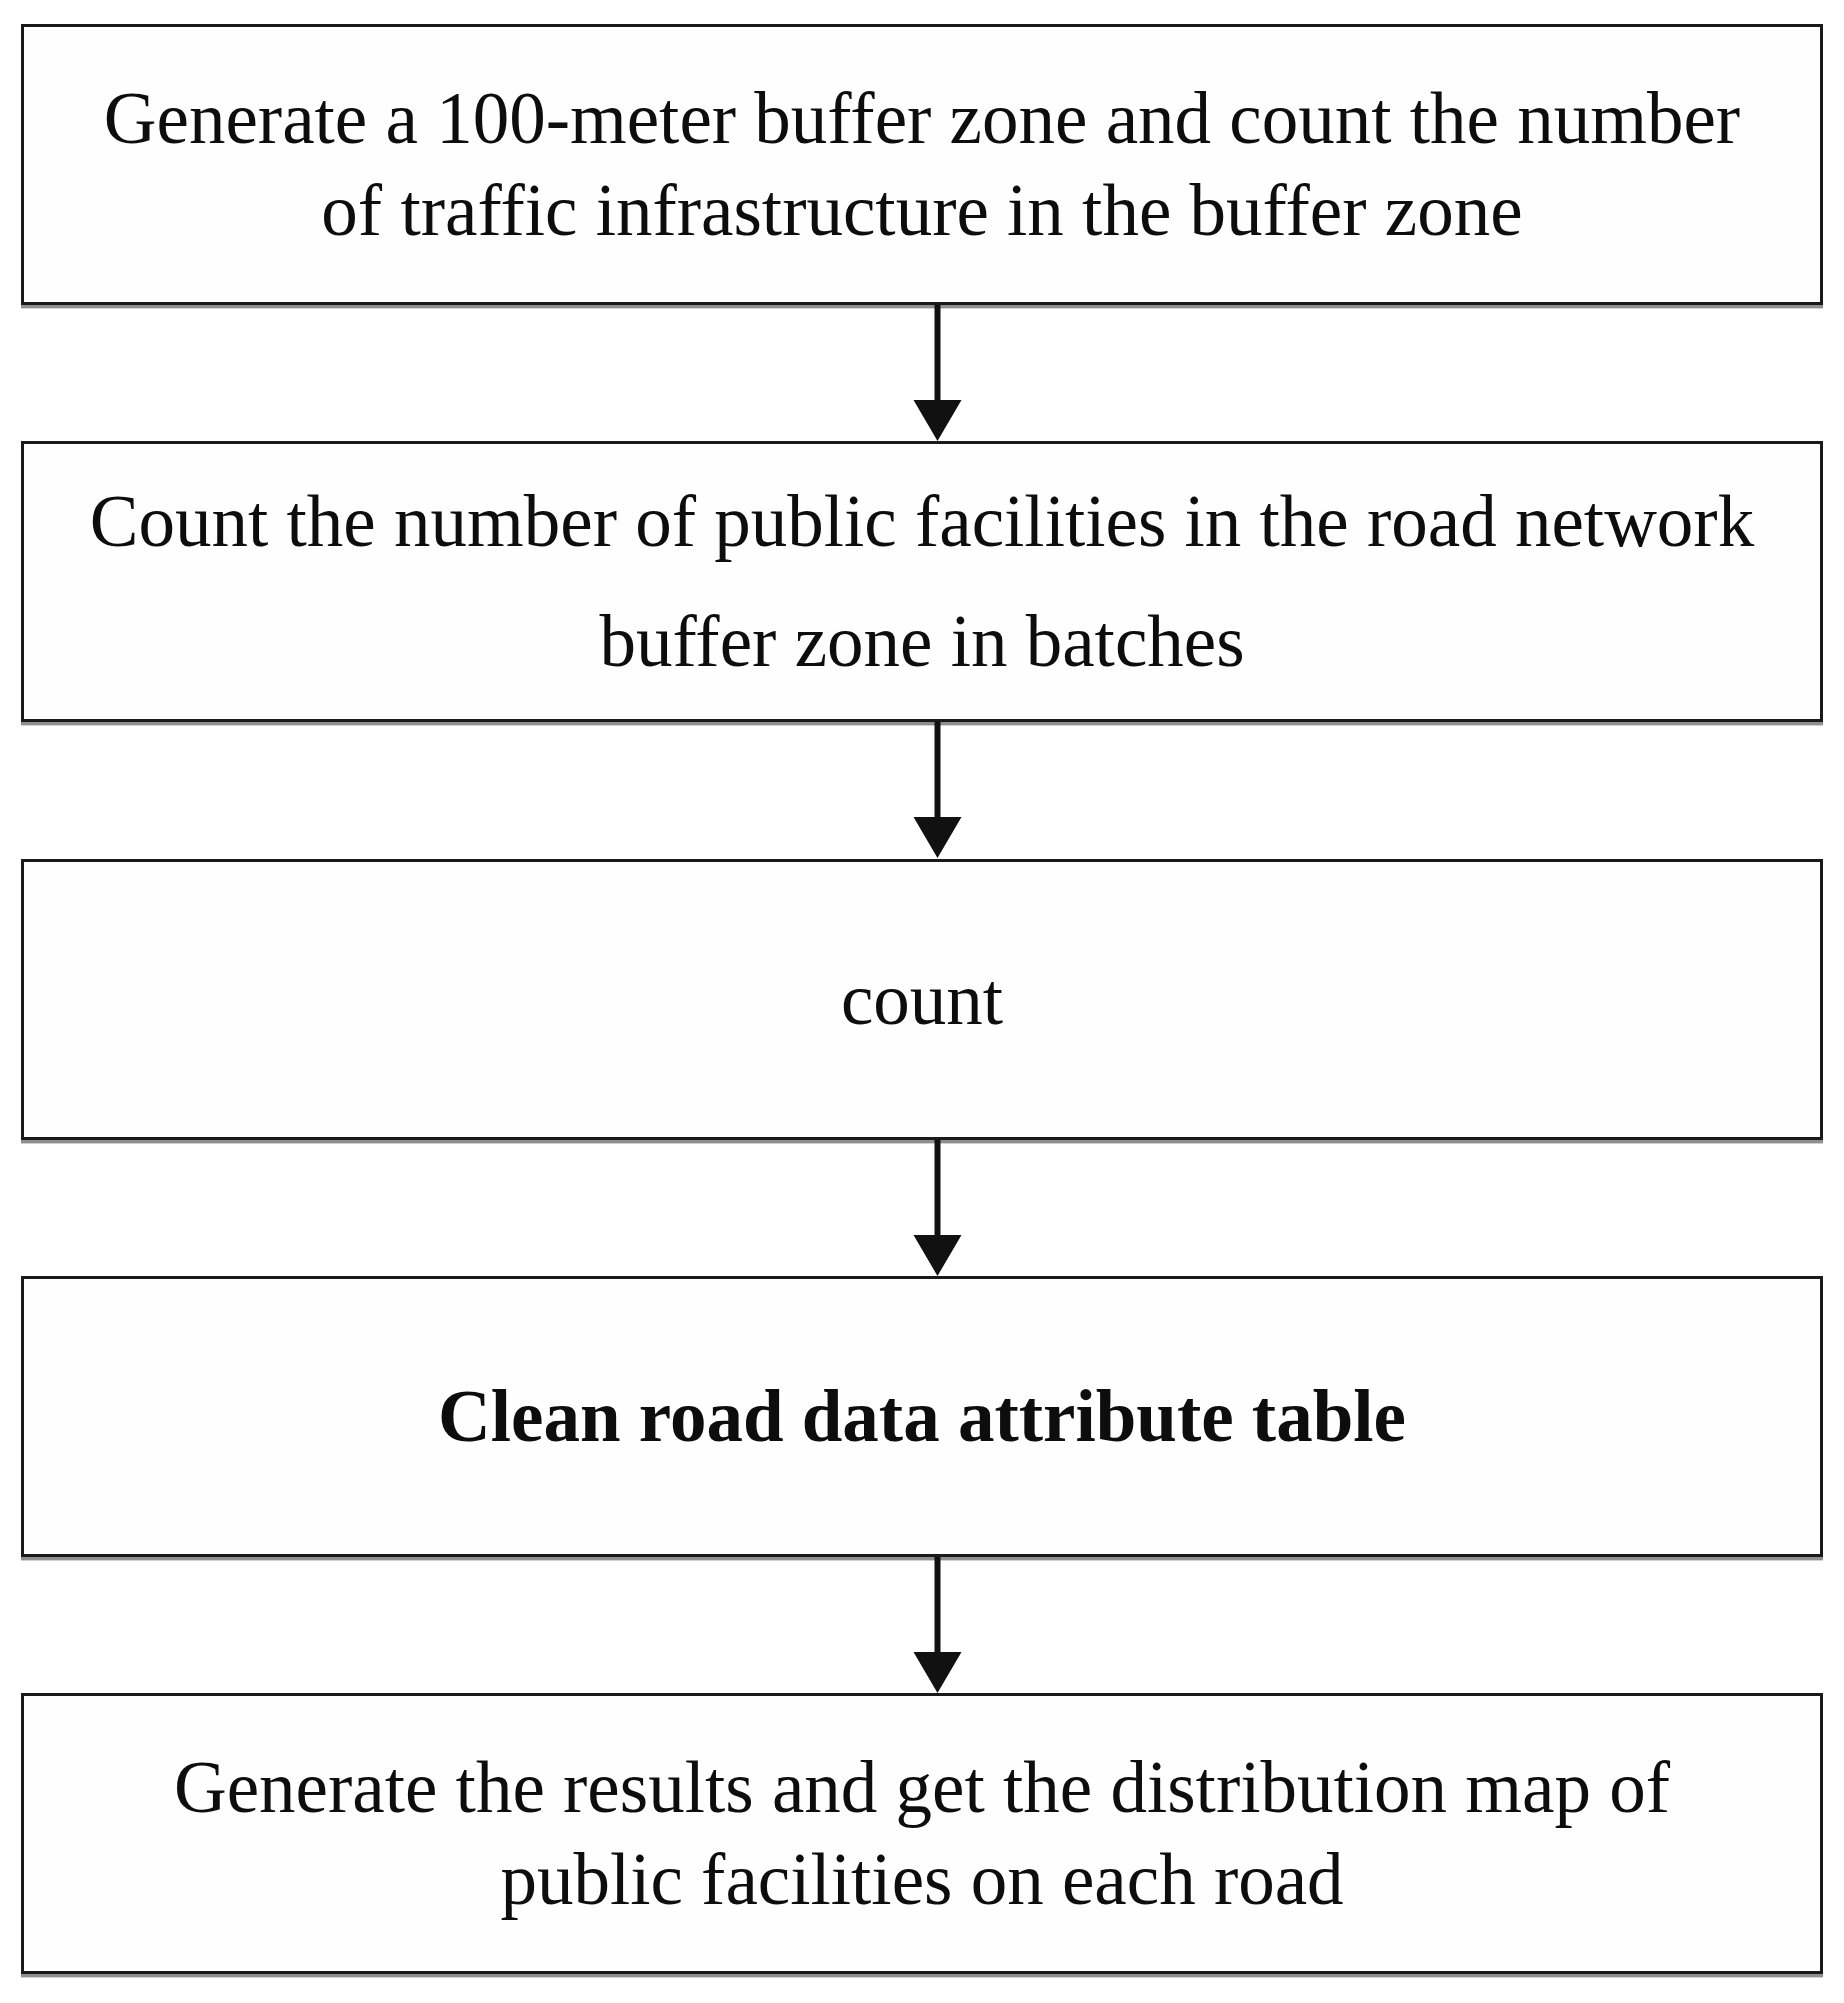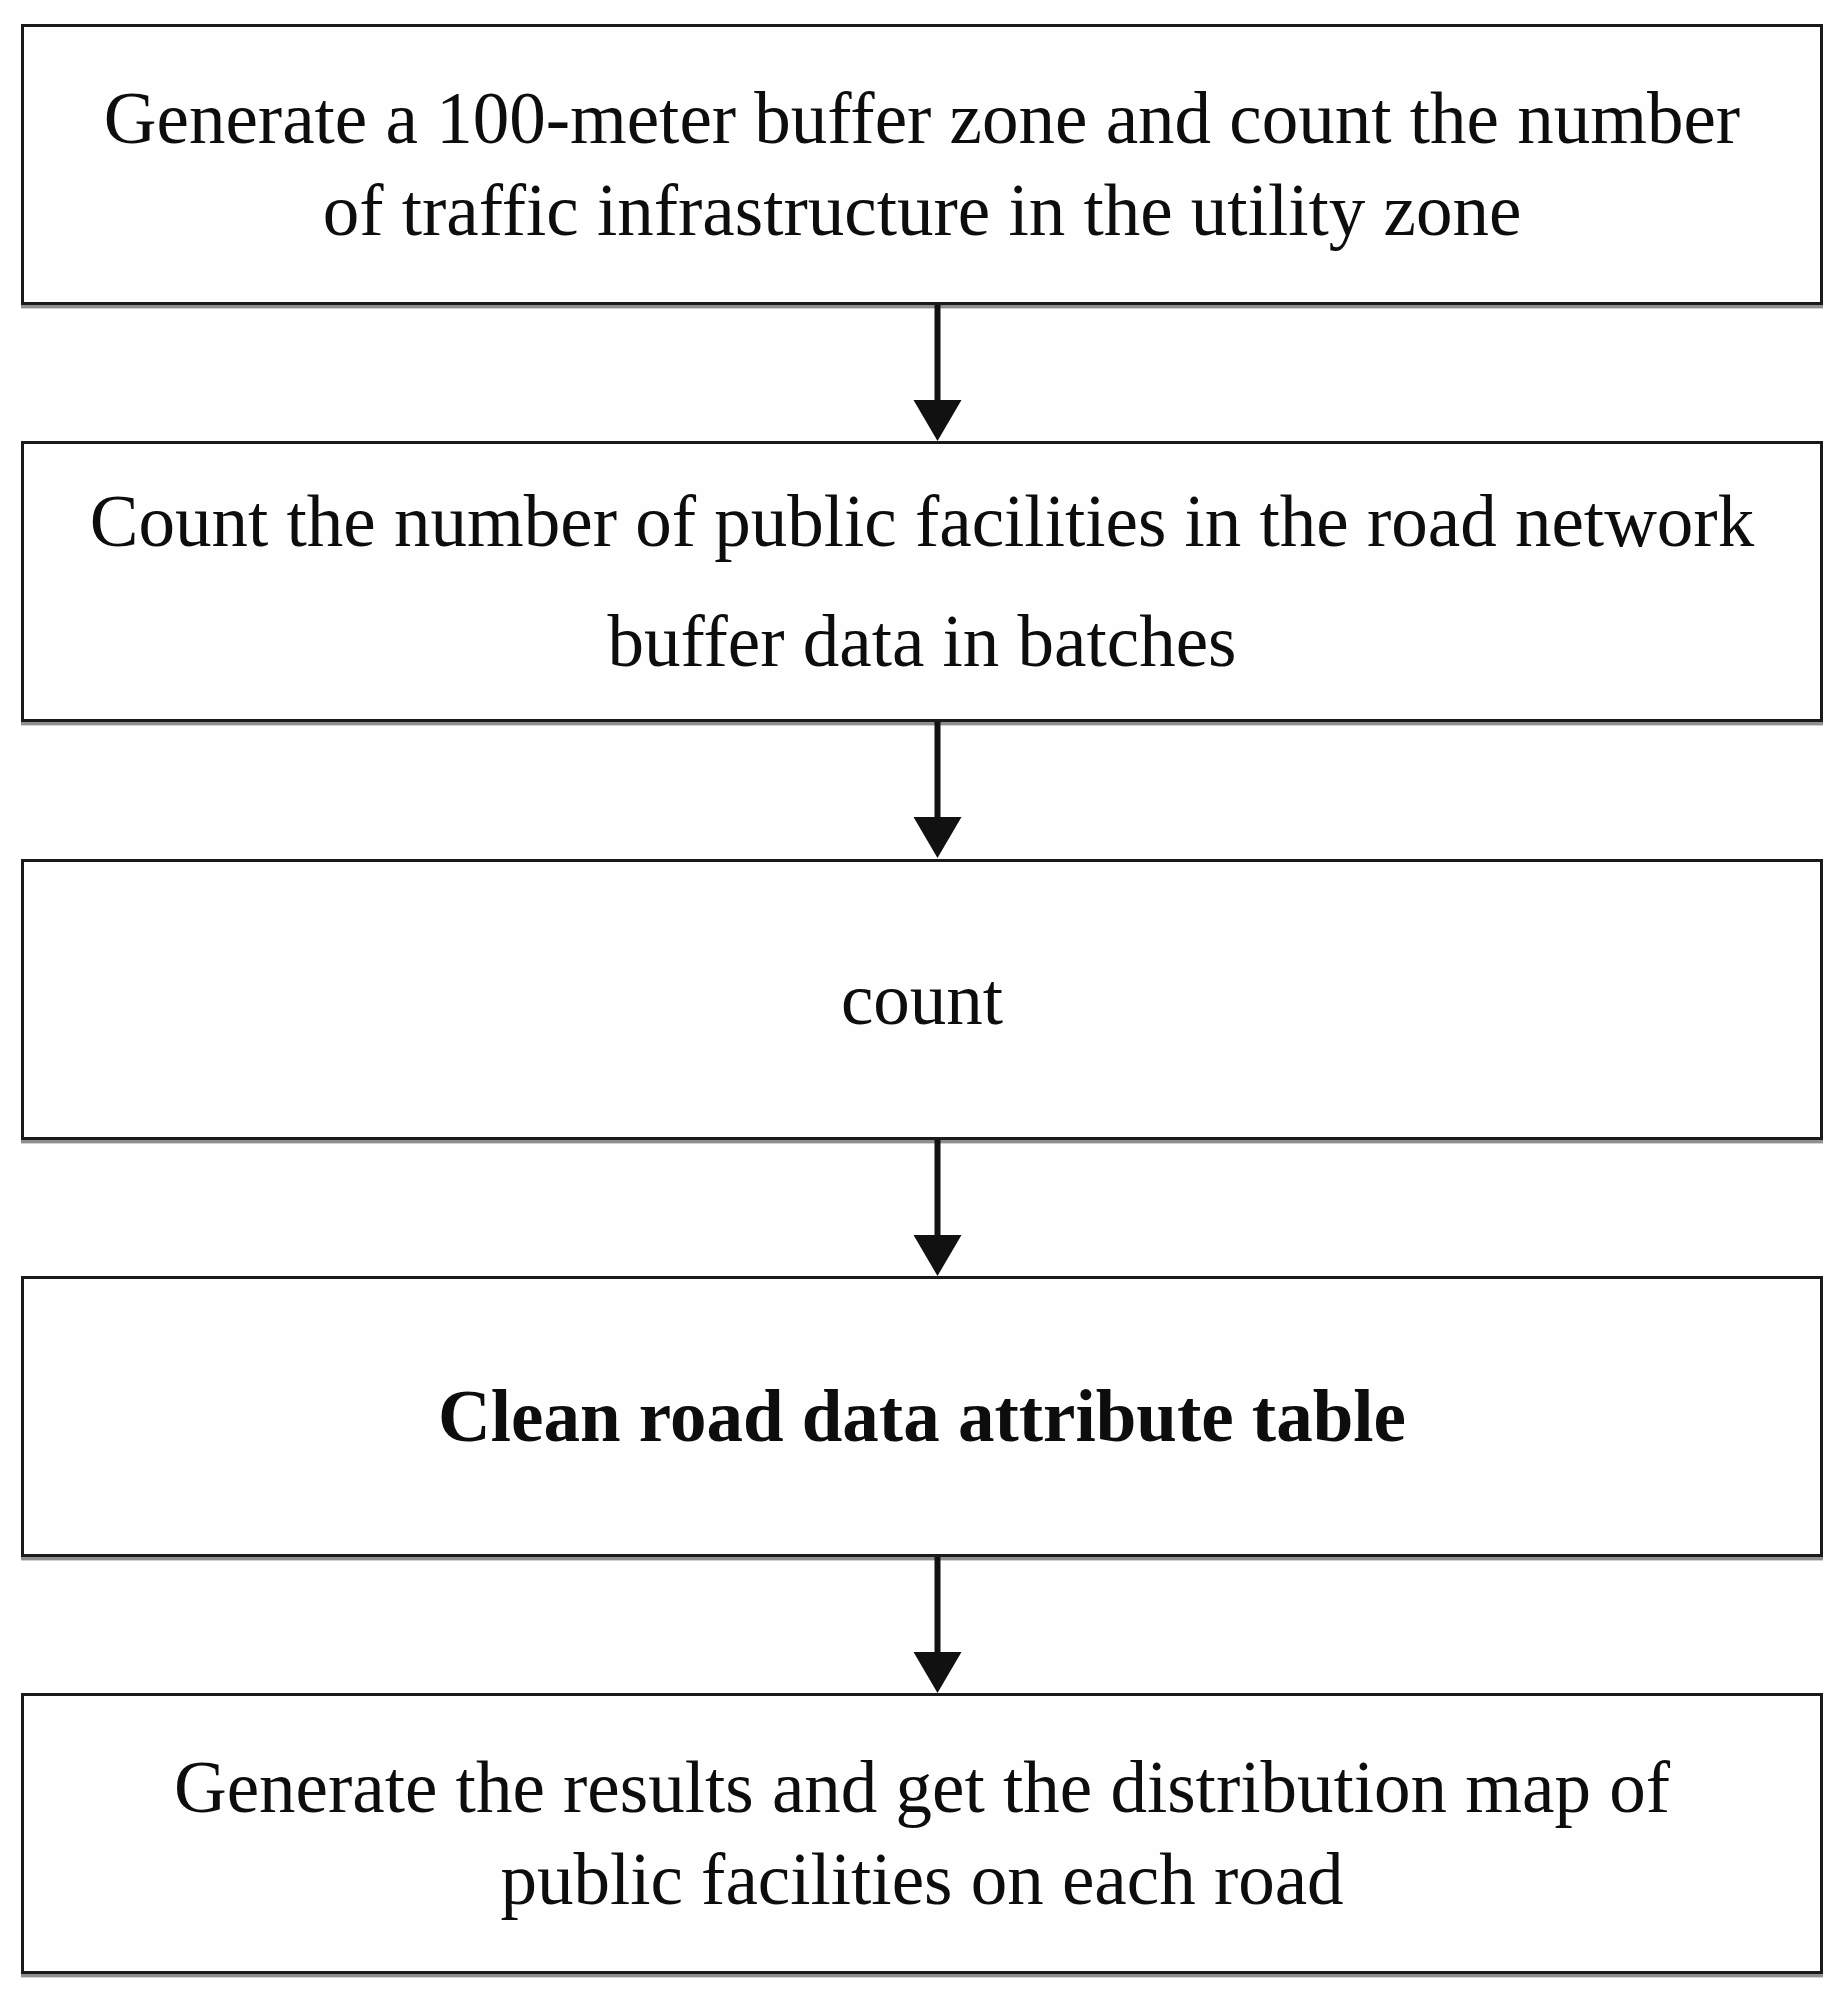--- a/index.html
+++ b/index.html
@@ -77,31 +77,31 @@
   .arrow-4 { top: 1557px; }
   .box-5 { top: 1693px; }
 </style>
 </head>
 <body>
 
 <div class="canvas">
 
   <div class="flow-box box-1">
     <div class="box-line">Generate a 100-meter buffer zone and count the number</div>
-    <div class="box-line">of traffic infrastructure in the utility zone</div>
+    <div class="box-line">of traffic infrastructure in the buffer zone</div>
   </div>
 
   <div class="flow-arrow arrow-1">
     <div class="arrow-shaft"></div>
     <div class="arrow-head"></div>
   </div>
 
   <div class="flow-box box-2">
     <div class="box-line">Count the number of public facilities in the road network</div>
-    <div class="box-line">buffer data in batches</div>
+    <div class="box-line">buffer zone in batches</div>
   </div>
 
   <div class="flow-arrow arrow-2">
     <div class="arrow-shaft"></div>
     <div class="arrow-head"></div>
   </div>
 
   <div class="flow-box box-3">
     <div class="box-line">count</div>
   </div>

